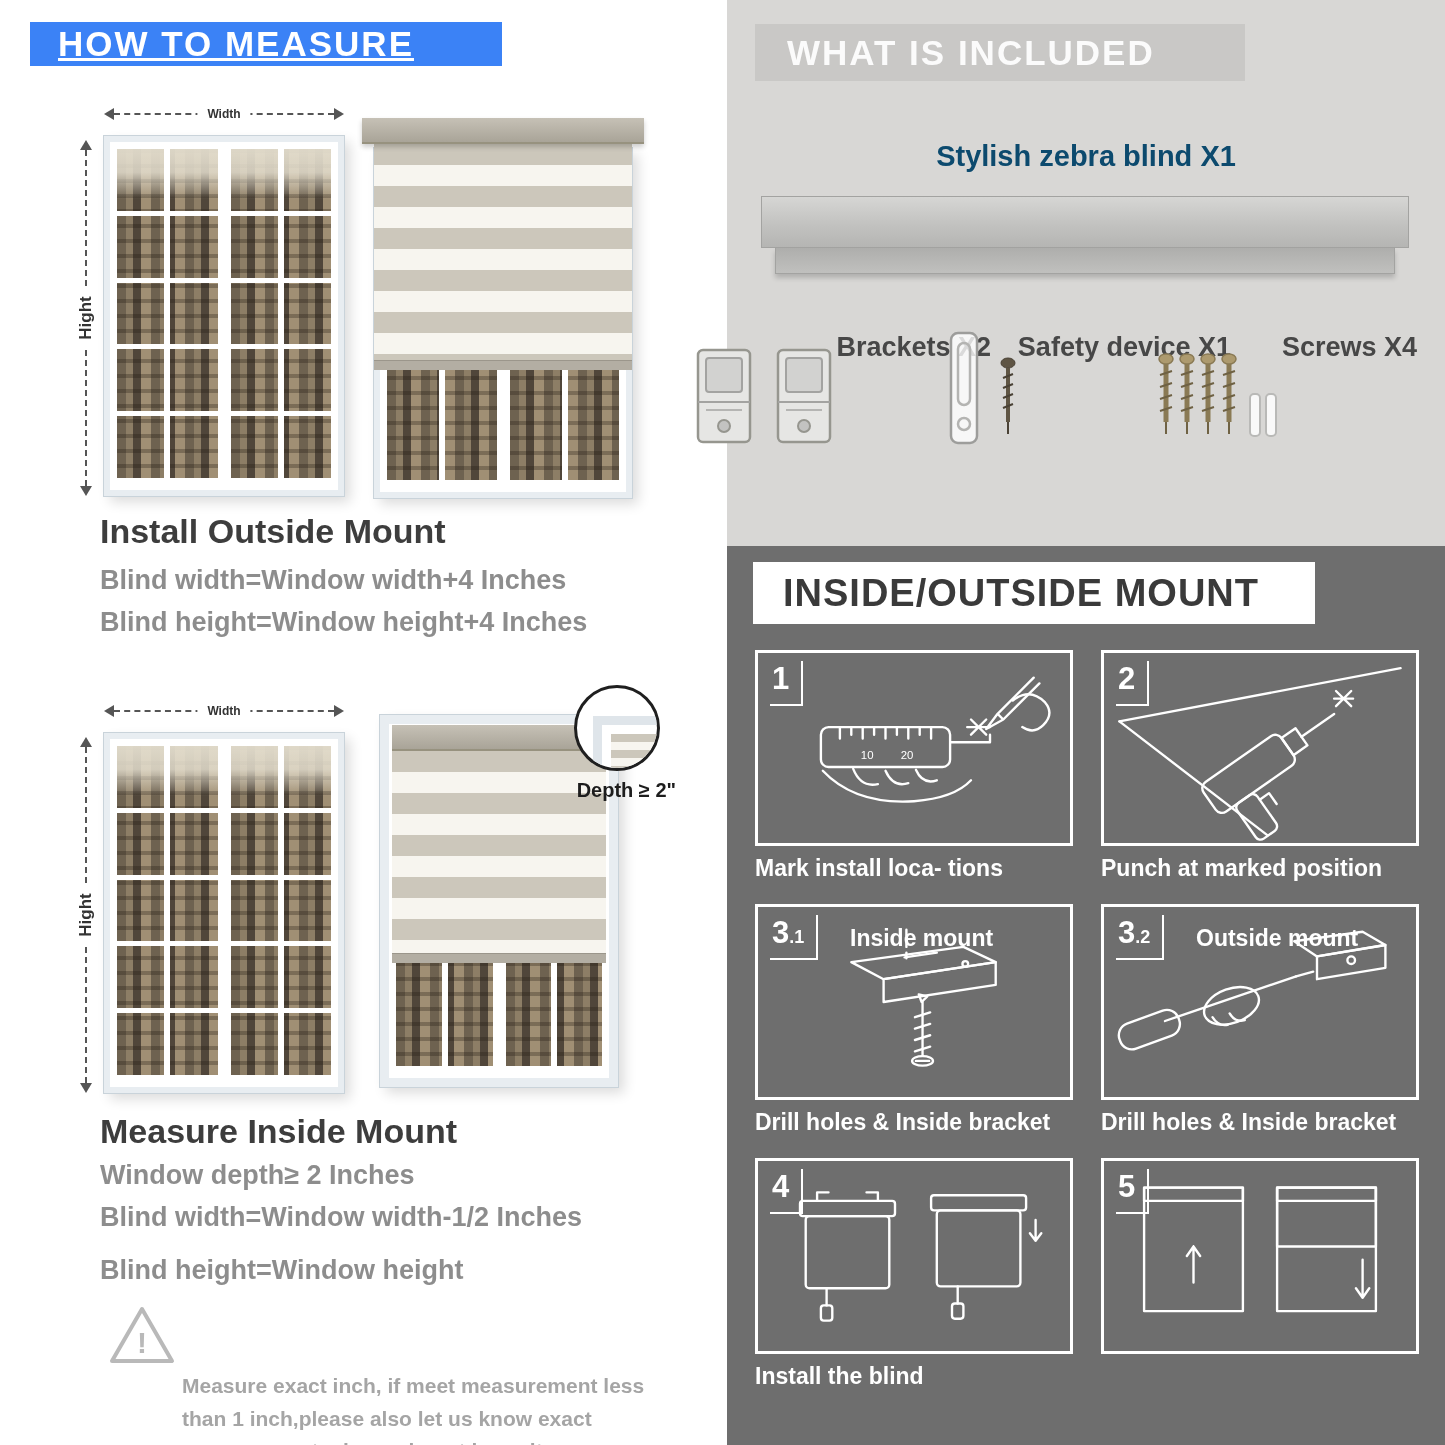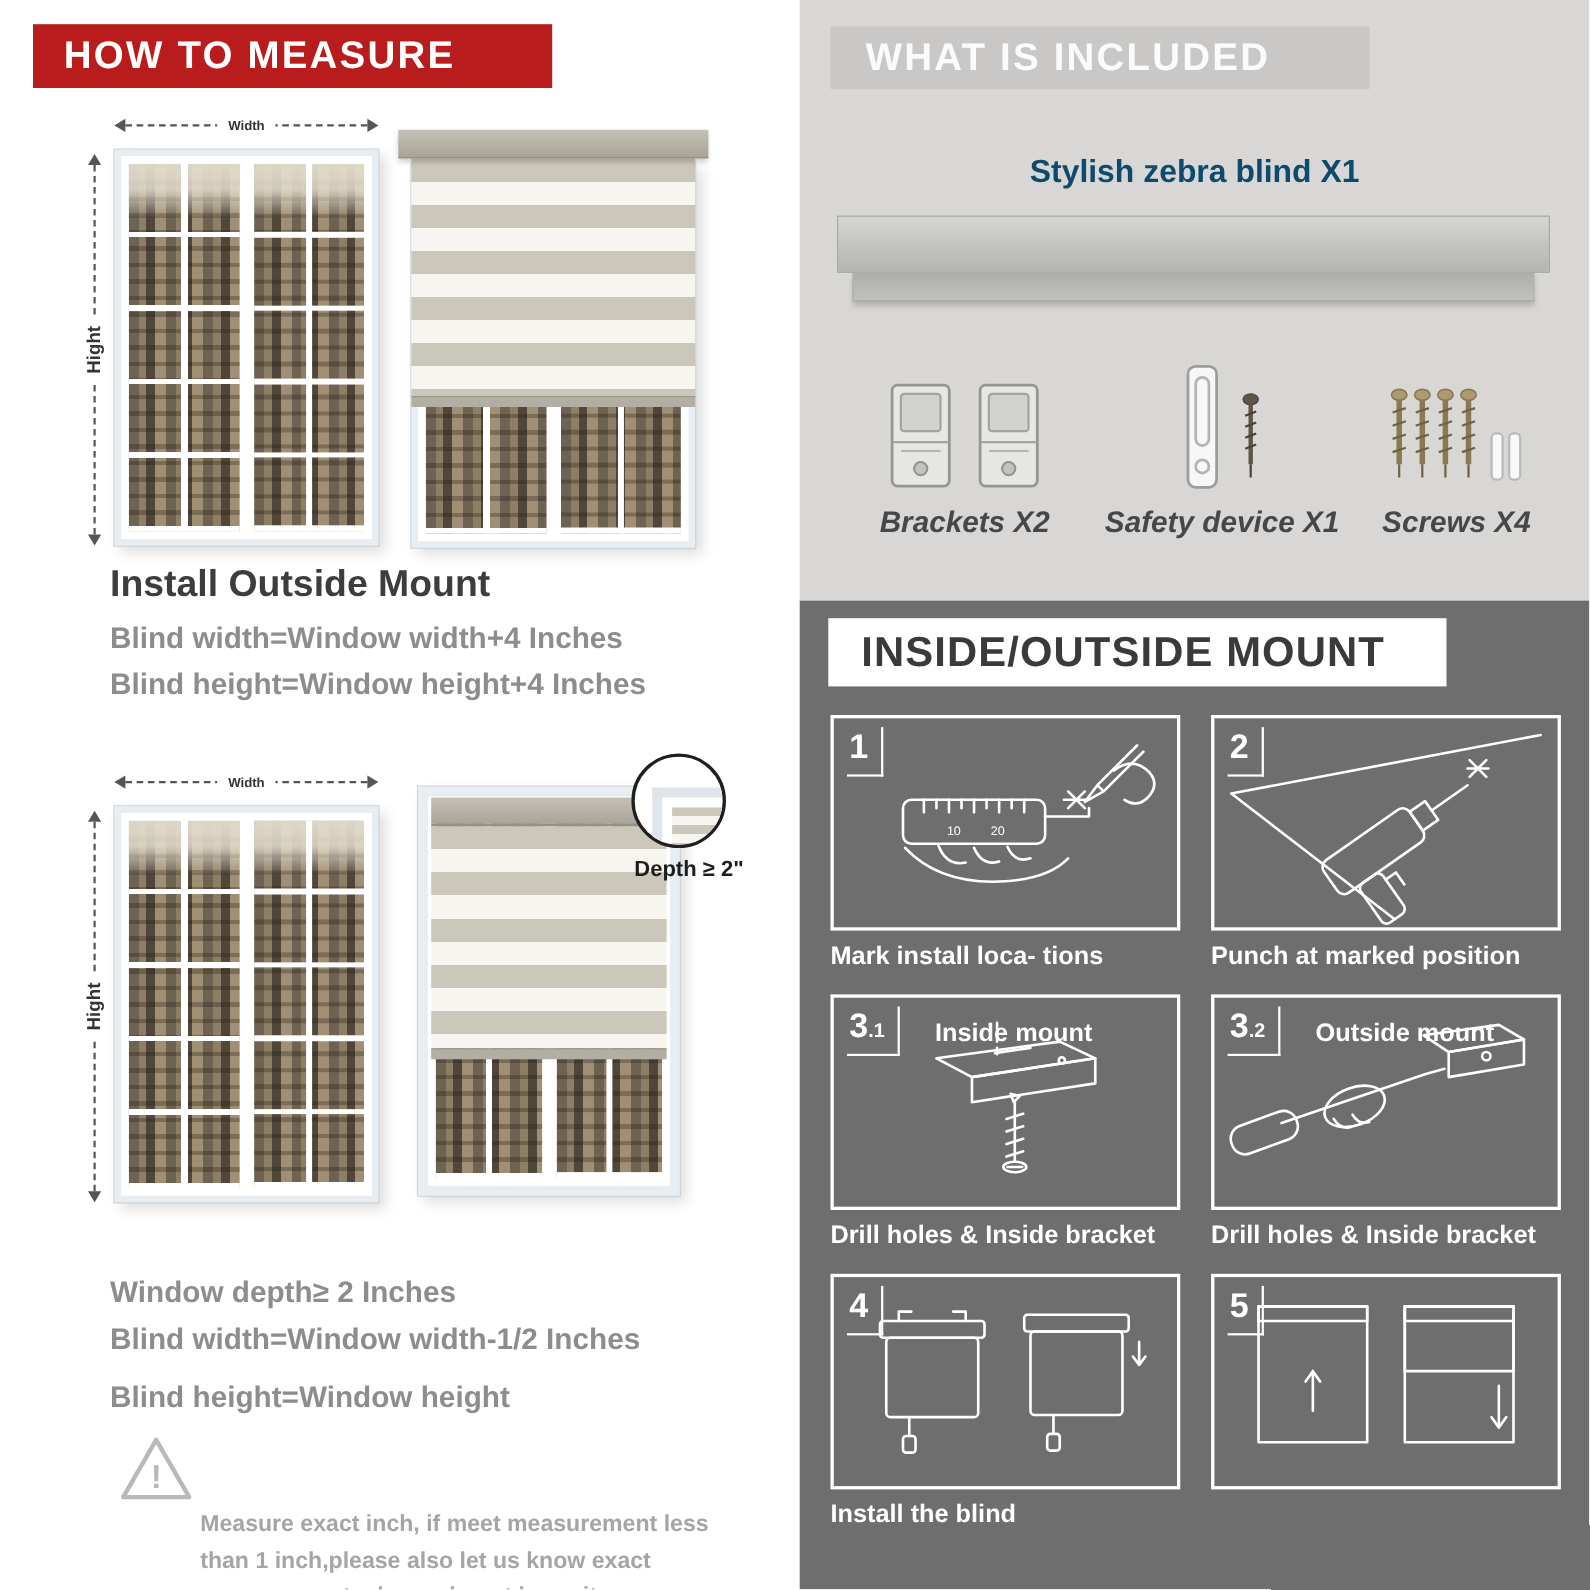--- a/index.html
+++ b/index.html
@@ -1,22 +1,22 @@
 <!DOCTYPE html>
 <html><head>
 <meta charset="utf-8">
 <style>
   * { margin:0; padding:0; box-sizing:border-box; }
   html,body { width:1445px; height:1445px; background:#ffffff; font-family:"Liberation Sans", sans-serif; }
   .canvas { position:relative; width:1445px; height:1445px; overflow:hidden; background:#fff; }
 
   
-  .howto-header { position:absolute; left:30px; top:22px; width:472px; height:58px;
-    background:#b91c1c; color:#fff; font-size:35px; font-weight:bold; letter-spacing:2px;
-    display:flex; align-items:center; padding-left:28px; }
+  .howto-header { position:absolute; left:30px; top:22px; width:472px; height:44px;
+    background:#3b82f6; color:#fff; font-size:35px; font-weight:bold; letter-spacing:2px;
+    display:flex; align-items:center; padding-left:28px;text-decoration:underline; }
 
   .fig { position:absolute; }
 
   
   .harrow { position:absolute; height:20px; }
   .hline { position:absolute; left:10px; right:10px; top:9px; border-top:2px dashed #555; }
   .hh { position:absolute; top:4px; width:0; height:0; border-top:6px solid transparent; border-bottom:6px solid transparent; }
   .hh.l { left:0; border-right:10px solid #555; }
   .hh.r { right:0; border-left:10px solid #555; }
   .hlabel { position:absolute; left:50%; top:0; transform:translateX(-50%); background:#fff;
@@ -76,21 +76,21 @@
   
   .right-top { position:absolute; left:727px; top:0; width:718px; height:546px; background:#d8d7d5; }
   .inc-header { position:absolute; left:28px; top:24px; width:490px; height:57px; background:#c9c8c6;
     color:#fbfbfb; font-size:35px; font-weight:bold; letter-spacing:2px; display:flex; align-items:center; padding-left:32px; }
   .inc-blind-label { position:absolute; left:0; right:0; top:140px; text-align:center; font-size:29px; font-weight:bold; color:#0c4a6e; }
   .headrail { position:absolute; left:34px; right:36px; top:196px; }
   .hr-top { height:52px; background:linear-gradient(180deg,#d6d6d4 0%, #c2c2c0 55%, #b5b5b3 100%); border:1px solid #a3a3a1; }
   .hr-lip { height:26px; margin:0 14px; background:linear-gradient(180deg,#aeaeac,#c0c0be);
     border:1px solid #a3a3a1; border-top:none; box-shadow:0 4px 5px rgba(0,0,0,0.18); }
   .inc-items { position:absolute; left:36px; right:28px; top:318px; display:flex; }
-  .inc-item { display:flex; flex-direction:column; align-items:center; justify-content:flex-end;font-style:italic; }
+  .inc-item { display:flex; flex-direction:row; align-items:flex-start; justify-content:flex-end; }
   .inc-item.w1 { width:228px; } .inc-item.w2 { width:240px; } .inc-item.w3 { width:186px; }
   .inc-art { height:128px; display:flex; align-items:flex-end; justify-content:center; gap:16px; }
   .inc-label { margin-top:14px; font-size:27px; font-weight:bold; color:#474747; white-space:nowrap; }
 
   .right-bottom { position:absolute; left:727px; top:546px; width:718px; height:899px; background:#6e6e6e; }
   .mount-header { position:absolute; left:26px; top:16px; width:562px; height:62px; background:#fff;
     display:flex; align-items:center; padding-left:30px; font-size:38px; font-weight:bold; color:#3a3a3a; letter-spacing:1px; }
   .steps-grid { position:absolute; left:28px; top:104px; display:grid; grid-template-columns:318px 318px; column-gap:28px; row-gap:22px; }
   .step-box { height:196px; border:3px solid #fff; position:relative; }
   .step-caption { margin-top:9px; font-size:23px; font-weight:bold; color:#fff; }
@@ -174,20 +174,21 @@
       <div class="zstripes"></div>
       <div class="brail"></div>
     </div>
     <div class="depth-circle">
       <div class="dc-corner"></div>
       <div class="dc-shade"></div>
     </div>
     <div class="depth-label">Depth ≥ 2"</div>
   </div>
 
+  <div class="h1" style="left:100px; top:1112px;">Measure Inside Mount</div>
   <div class="spec" style="left:100px; top:1160px;">Window depth≥ 2 Inches</div>
   <div class="spec" style="left:100px; top:1202px;">Blind width=Window width-1/2 Inches</div>
   <div class="spec" style="left:100px; top:1255px;">Blind height=Window height</div>
 
   <svg class="warn-icon" width="72" height="66" viewBox="0 0 72 66">
     <path d="M36 7 L66 59 L6 59 Z" fill="none" stroke="#b9b9b9" stroke-width="4" stroke-linejoin="round"></path>
     <text x="36" y="51" font-size="30" fill="#b9b9b9" text-anchor="middle" font-weight="bold" font-family="Liberation Sans, sans-serif">!</text>
   </svg>
   <div class="warn-text">Measure exact inch, if meet measurement less than 1 inch,please also let us know exact measurement, please do not leave it</div>
 

